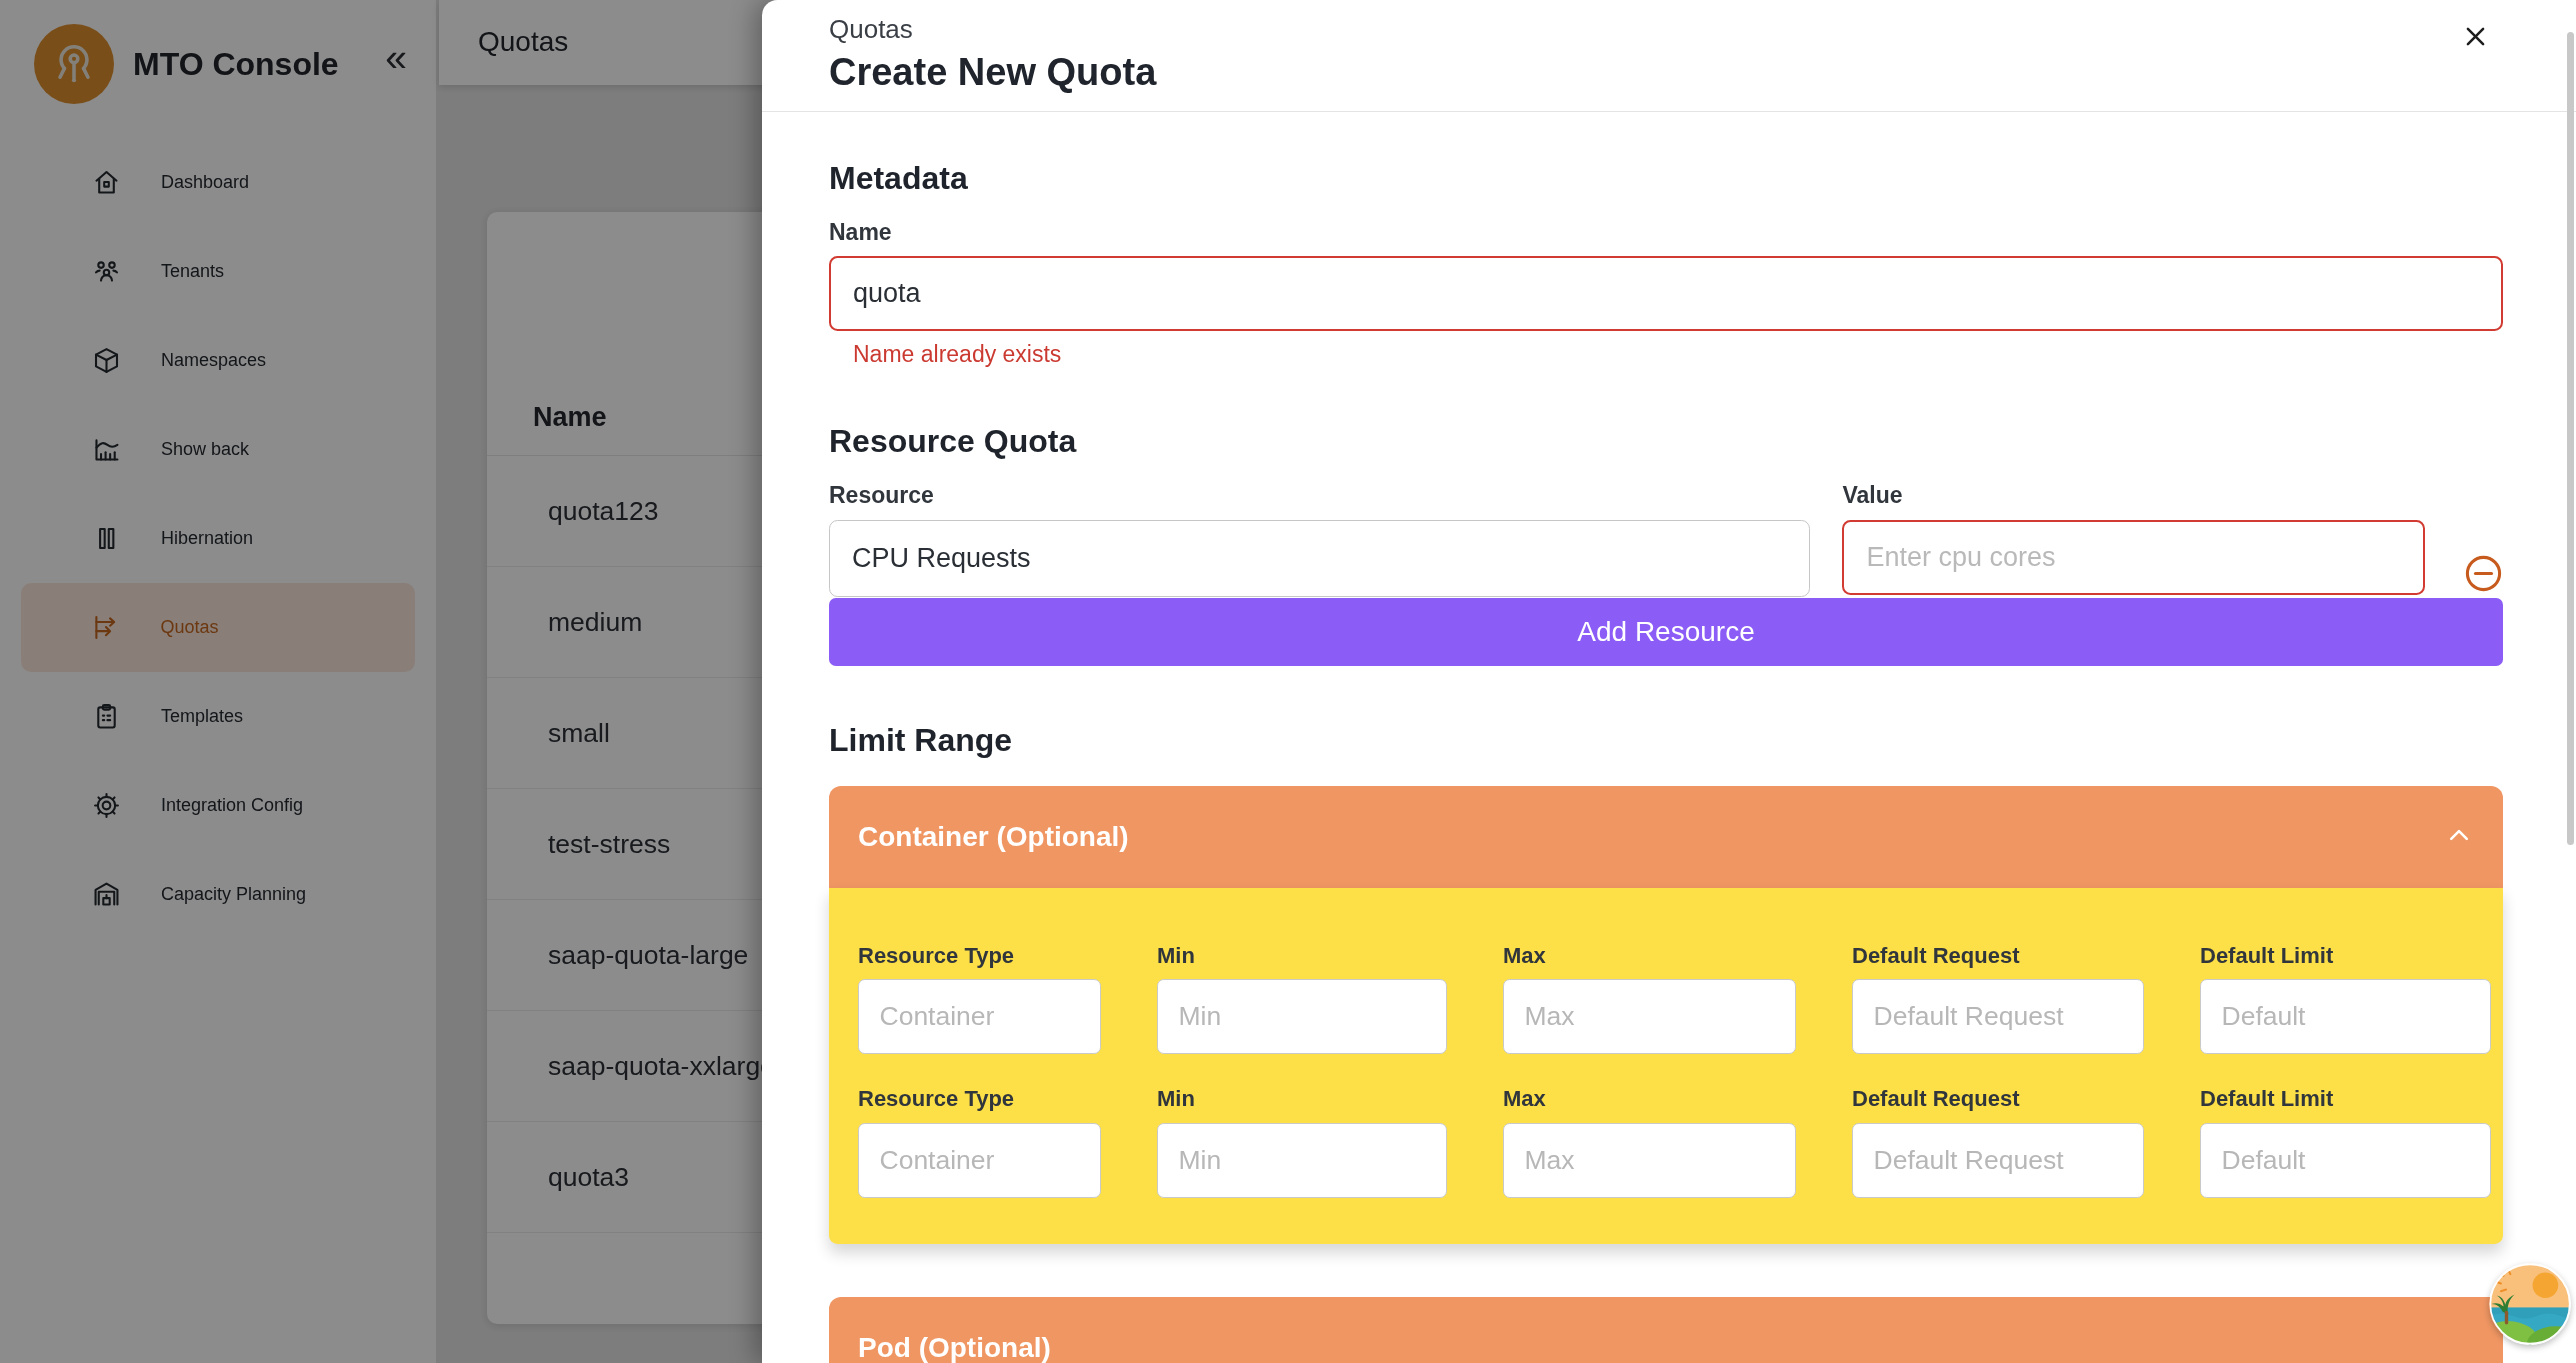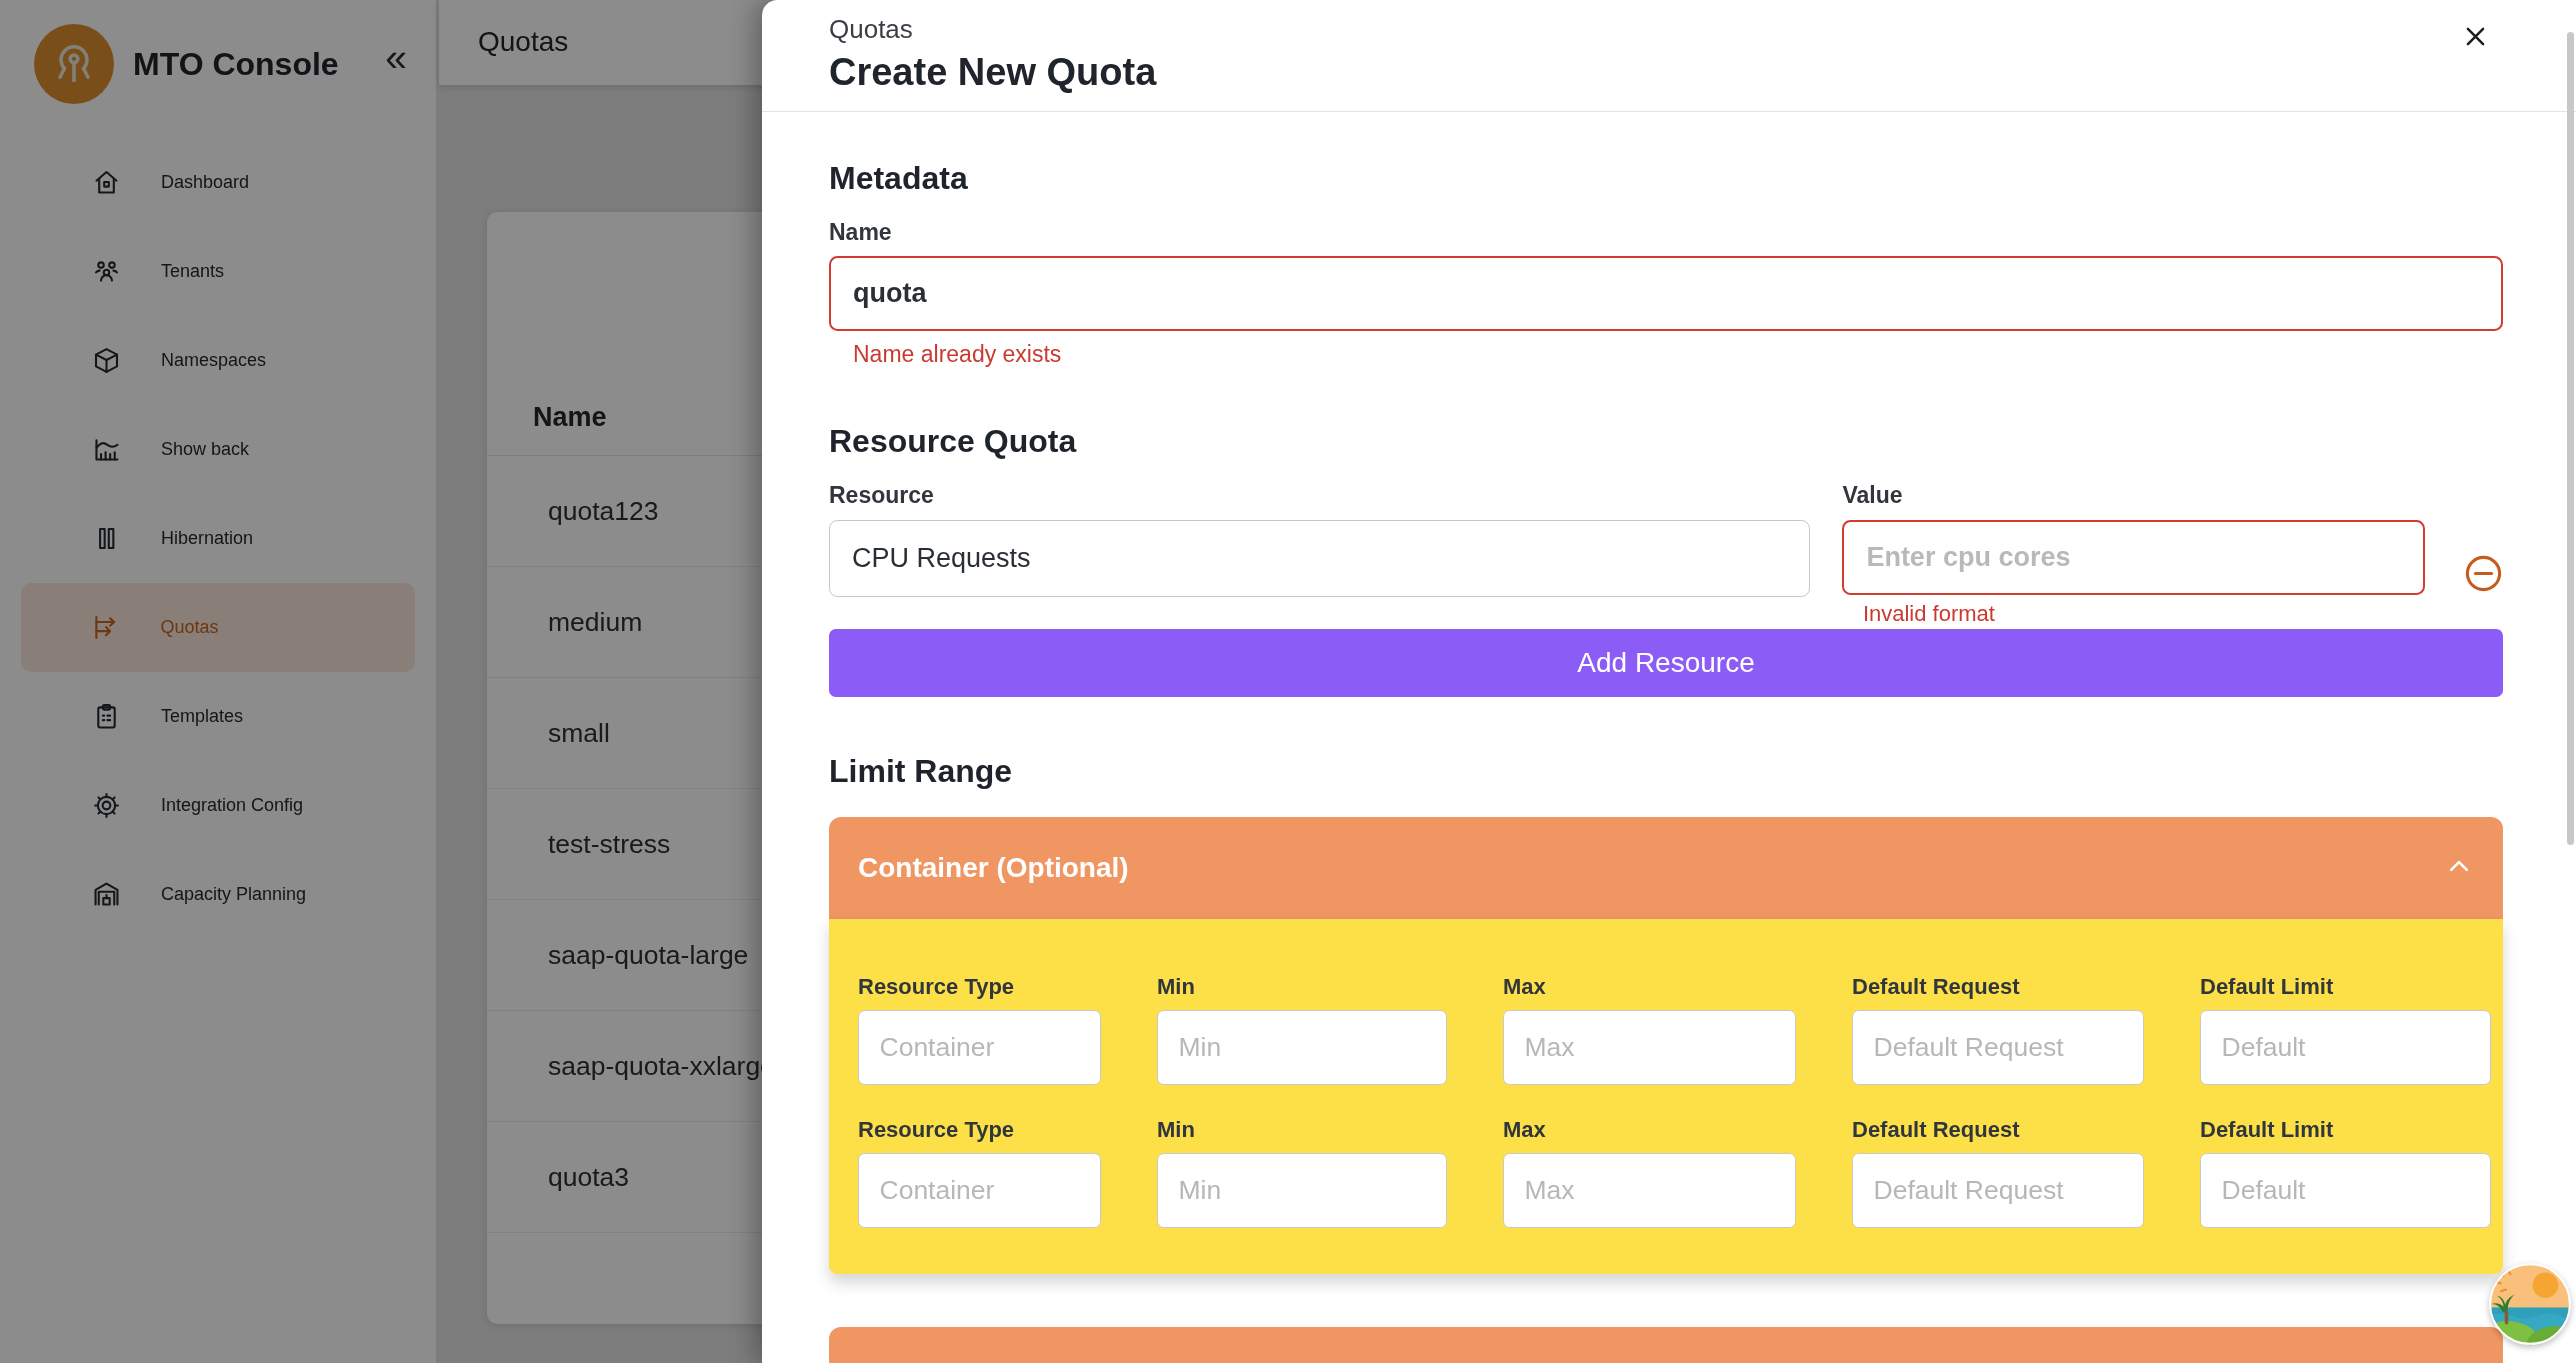--- a/index.html
+++ b/index.html
@@ -59,21 +59,21 @@
   .m-close { position:absolute; top:17px; right:82px; width:38px; height:38px;
              display:flex; align-items:center; justify-content:center; cursor:pointer; }
   .m-close svg { stroke:#1d1d1d; stroke-width:3; stroke-linecap:round; }
 
   .m-content { position:absolute; left:0; right:0; top:114px; bottom:0;
                overflow:hidden; padding:0 73px 0 67px; }
   .sec-h { font-size:32px; font-weight:bold; color:#1f242c; }
   .fld-label { font-size:23px; font-weight:bold; color:#31363d; }
   .t-input { width:100%; height:75px; border:1.7px solid #c6c6c6; border-radius:8.5px;
              font-size:27px; color:#2a2f36; padding:0 22px; outline:none;
-             font-family:"Liberation Sans", sans-serif; background:#fff;font-weight:bold; }
+             font-family:"Liberation Sans", sans-serif; background:#fff; }
   .t-input::placeholder { color:#b9b9b9; }
   .t-input.err { border:2.6px solid #D13B31; }
   .err-txt { font-size:23px; color:#CB3A31; }
 
   .meta-h { margin-top:46px; }
   .meta-label { margin-top:22px; }
   .meta-input { margin-top:10.2px; }
   .meta-err { margin:10.2px 0 0 24px; }
 
   .rq-h { margin-top:55px; }
@@ -292,21 +292,20 @@
 
     <div class="sec-h rq-h">Resource Quota</div>
     <div class="rq-row">
       <div class="rq-col-resource">
         <div class="fld-label">Resource</div>
         <div class="rq-select">CPU Requests</div>
       </div>
       <div class="rq-col-value">
         <div class="fld-label">Value</div>
         <input class="t-input err rq-value-input" type="text" placeholder="Enter cpu cores" style="">
-        <div class="err-txt rq-err">Invalid format</div>
       </div>
       <button class="minus-btn">
         <svg width="39" height="39" viewBox="0 0 46 46" fill="none" stroke="#C75B1E" stroke-width="3.6" stroke-linecap="round">
           <circle cx="23" cy="23" r="19"></circle>
             <path d="M13.5 23 H32.5"></path>
         </svg>
       </button>
     </div>
 
     <button class="add-btn">Add Resource</button>

